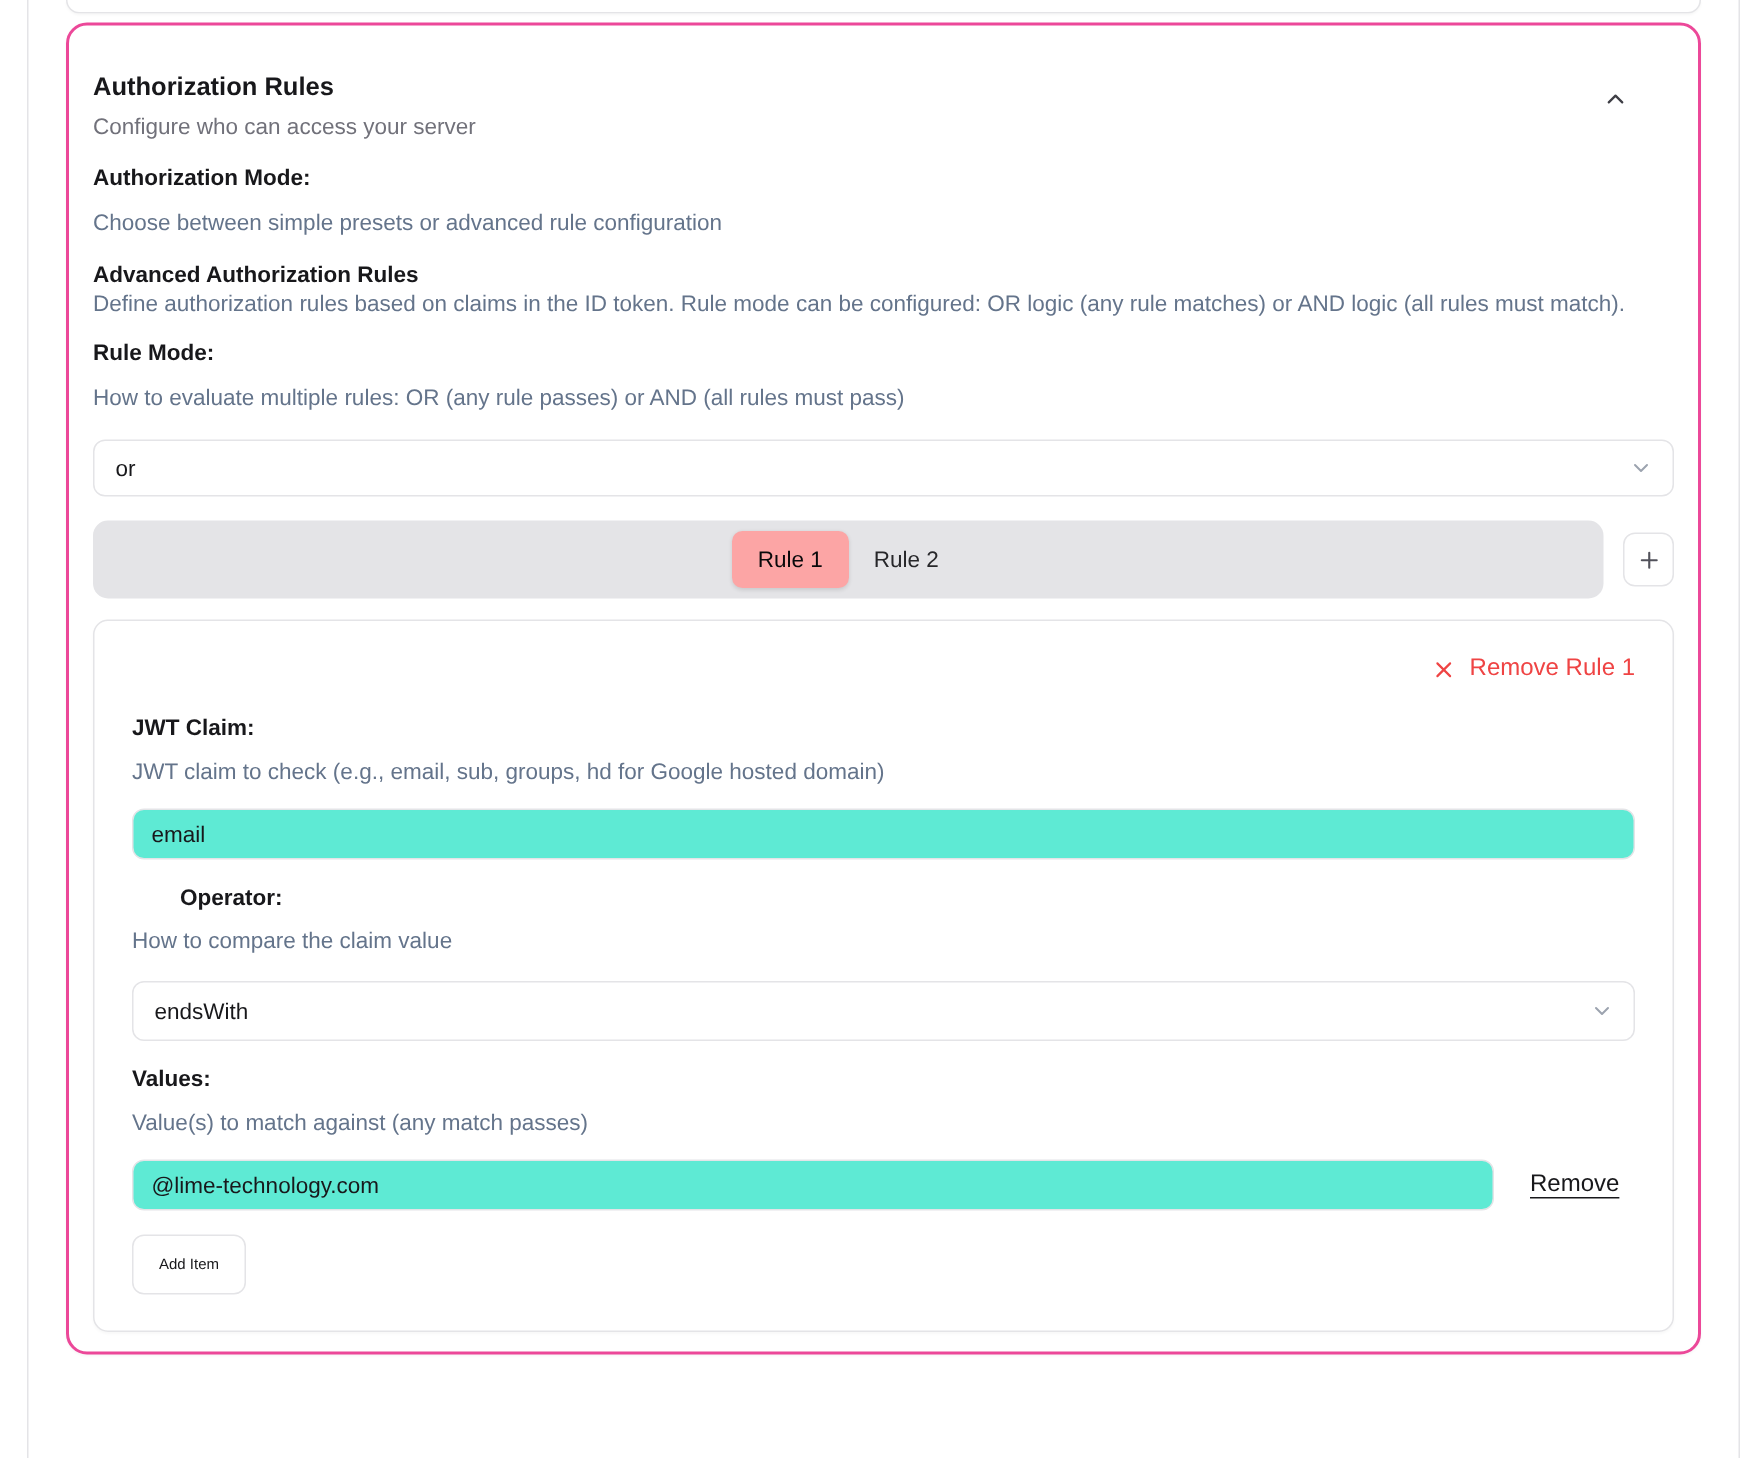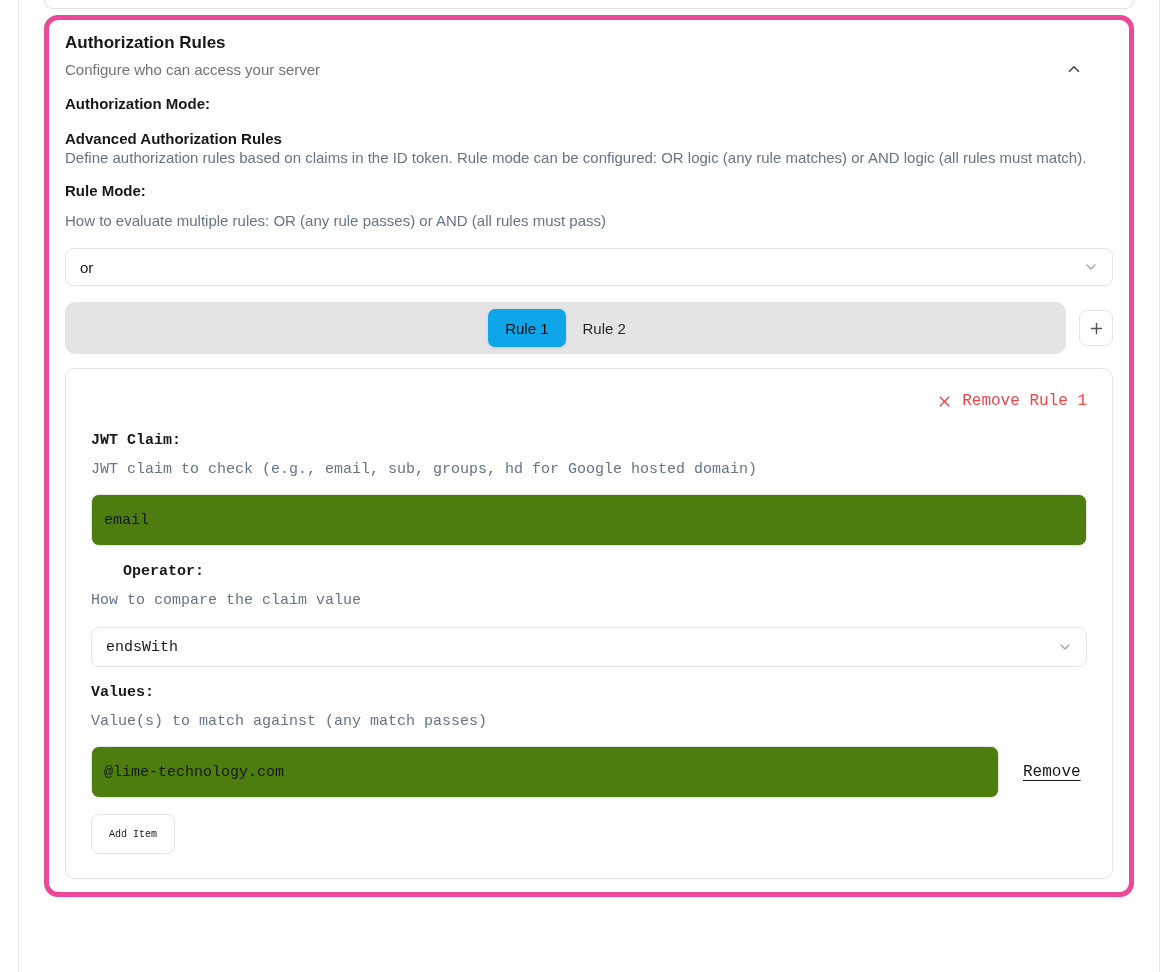--- a/index.html
+++ b/index.html
@@ -22,24 +22,24 @@
   .card-partial-top {
     height: 9px; background: #fff;
     border: 1px solid #e4e4e7; border-top: none;
     border-radius: 0 0 12px 12px;
     box-shadow: 0 1px 2px rgba(0,0,0,0.04);
   }
 
   .main-card {
     margin-top: 6px;
     background: #fff;
-    border: 5px solid #ec4899;
+    border: 2px solid #ec4899;
     border-radius: 14px;
     box-shadow: 0 1px 2px rgba(0,0,0,0.04);
-    padding: 12px 16px 13px 16px;
+    padding: 30px 16px 13px 16px;
     position: relative;
   }
   .collapse-toggle {
     position: absolute; top: 38px; right: 44px;
     width: 22px; height: 22px;
     display: flex; align-items: center; justify-content: center;
     cursor: pointer;
   }
 
   .card-title { font-size: 17px; font-weight: 700; color: #18181b; line-height: 22px; }
@@ -79,61 +79,60 @@
     padding: 0 6px;
   }
   .tab {
     height: 38px; padding: 0 17px;
     display: flex; align-items: center; justify-content: center;
     border-radius: 7px;
     font-weight: 500; color: #27272a;
     cursor: pointer;
   }
   .tab.active {
-    background: #0ea5e9;
+    background: #fca5a5;
     color: #09090b;
     box-shadow: 0 1px 3px rgba(0,0,0,0.12);
   }
   .add-rule-btn {
     width: 34px; height: 36px;
     background: #fff;
     border: 1px solid #e4e4e7;
     border-radius: 8px;
     display: flex; align-items: center; justify-content: center;
     cursor: pointer;
   }
 
   .rule-card {
     margin-top: 14px;
     border: 1px solid #e4e4e7;
     border-radius: 10px;
     background: #fff;
     padding: 22px 25px 24px 25px;
     box-shadow: 0 1px 2px rgba(0,0,0,0.03);
-    font-family: Liberation Mono, monospace;
   }
   .remove-rule-row {
     display: flex; justify-content: flex-end; align-items: center;
     gap: 9px;
     color: #ef4444;
     font-size: 16px;
     cursor: pointer;
     line-height: 20px;
   }
 
   .rule-card .field-label { margin-top: 20px; }
   .rule-card .field-help { margin-top: 10px; }
 
   .text-input {
     margin-top: 15px;
     width: 100%;
-    height: 52px;
-    border: 1px solid #e4e4e7;
-    border-radius: 8px;
-    background: #4d7c0f;
+    height: 34px;
+    border: 1px solid #e4e4e7;
+    border-radius: 8px;
+    background: #5eead4;
     padding: 0 12px;
     font-family: inherit;
     font-size: 15px;
     color: #18181b;
     outline: none;
     display: block;
   }
 
   .value-row { margin-top: 15px; display: flex; align-items: center; gap: 24px; }
   .value-row .text-input { margin-top: 0; width: 908px; flex: none; }
@@ -178,20 +177,21 @@
         <svg width="18" height="18" viewBox="0 0 24 24" fill="none" stroke="#3f3f46" stroke-width="2" stroke-linecap="round" stroke-linejoin="round">
             <polyline points="6 15 12 9 18 15"></polyline>
           </svg>
       </span>
     </div>
 
     <div class="card-title">Authorization Rules</div>
     <div class="card-subtitle">Configure who can access your server</div>
 
     <div class="field-label">Authorization Mode:</div>
+    <div class="field-help">Choose between simple presets or advanced rule configuration</div>
 
     <div class="section-title">Advanced Authorization Rules</div>
     <div class="section-desc">Define authorization rules based on claims in the ID token. Rule mode can be configured: OR logic (any rule matches) or AND logic (all rules must match).</div>
 
     <div class="field-label">Rule Mode:</div>
     <div class="field-help">How to evaluate multiple rules: OR (any rule passes) or AND (all rules must pass)</div>
     <div class="select-box" style="margin-top:18px;">
       <span>or</span>
       <span class="chevron">
         <svg width="16" height="16" viewBox="0 0 24 24" fill="none" stroke="#9ca3af" stroke-width="2" stroke-linecap="round" stroke-linejoin="round">

